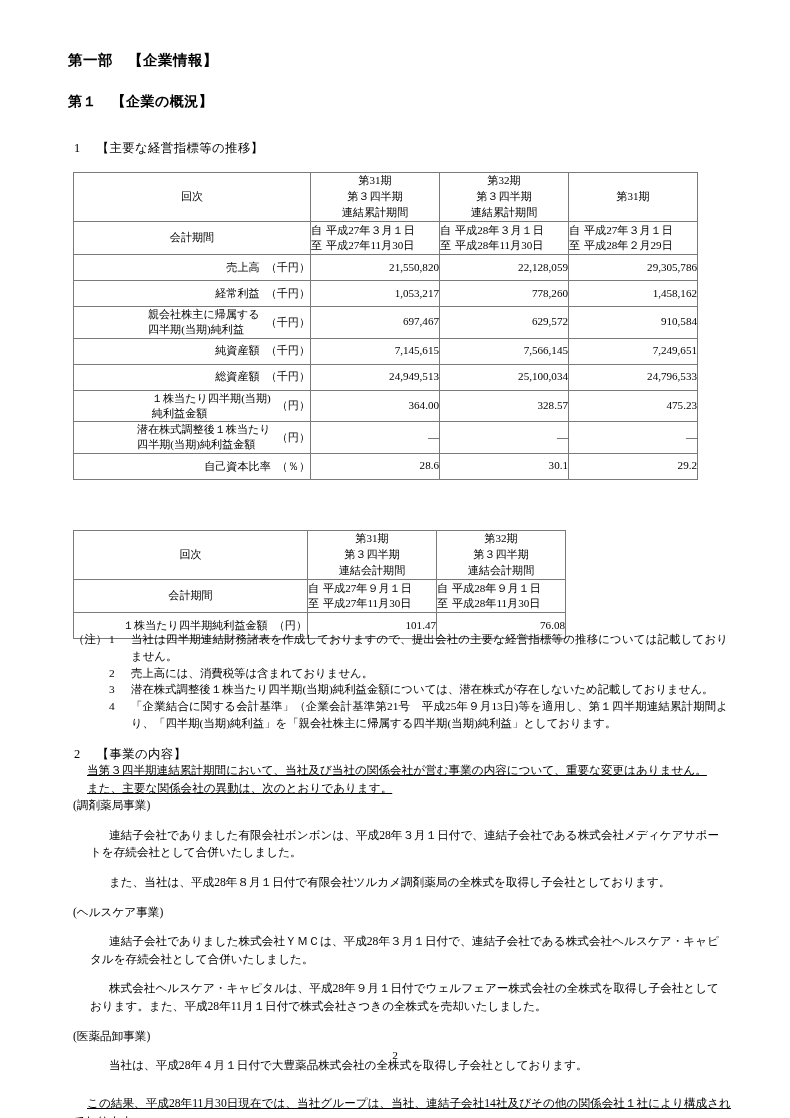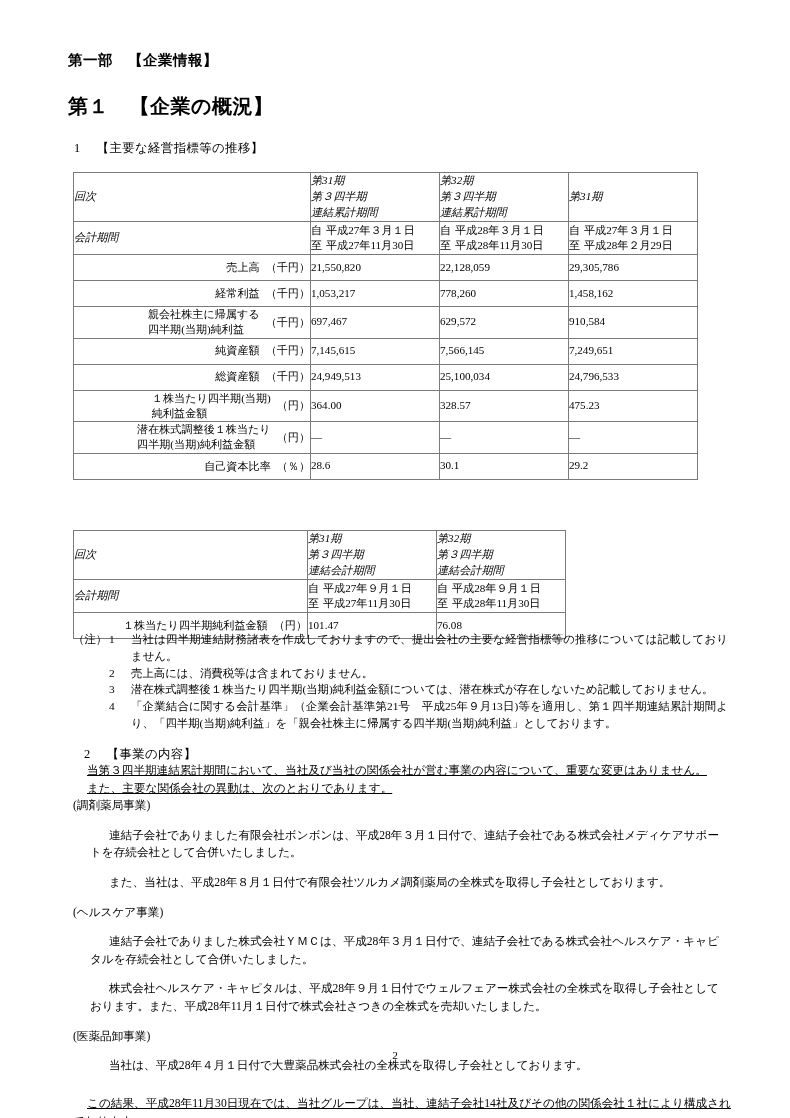--- a/index.html
+++ b/index.html
@@ -32,37 +32,37 @@
     top: 51px;
     font-size: 14.5px;
     font-weight: bold;
     letter-spacing: 0.5px;
     white-space: nowrap;
   }
   .h-sec {
     position: absolute;
     left: 68px;
     top: 93px;
-    font-size: 20px;
+    font-size: 14px;
     font-weight: bold;
     letter-spacing: 0.5px;
     white-space: nowrap;
   }
   .h-sub {
     position: absolute;
     left: 74px;
     top: 140px;
     font-size: 12.4px;
     font-weight: normal;
     letter-spacing: 0.4px;
     white-space: nowrap;
   }
   .h-sub2 {
     position: absolute;
-    left: 84px;
+    left: 74px;
     top: 746px;
     font-size: 12.4px;
     letter-spacing: 0.4px;
     white-space: nowrap;
   }
   .num-label { display: inline-block; }
   .gap-m { display: inline-block; width: 16px; }
 
   
   table.fin {
@@ -74,39 +74,39 @@
   }
   table.fin td {
     border: 1px solid #7a7a7a;
     padding: 0;
     vertical-align: middle;
   }
   #table1 { left: 73px; top: 172px; width: 624px; }
   #table2 { left: 73px; top: 530px; width: 492px; }
 
   .hdr-center {
-    text-align: left;
+    text-align: center;
     padding: 4px 2px;
     line-height: 1.42;
-    font-style: italic;
   }
   .lbl-cell {
     padding: 3px 8px 3px 9px;
     position: relative;
     line-height: 1.38;
   }
   .lbl-flex {
     display: flex;
     align-items: center;
     justify-content: flex-end;
     min-height: 17px;
   }
   .lbl-txt { white-space: pre-line; }
   .lbl-unit { white-space: nowrap; padding-left: 6px; }
   .val-cell {
+    text-align: right;
     padding: 3px 9px 3px 4px;
     white-space: nowrap;
     margin-left: 17px;
   }
   .date-cell {
     padding: 3px 6px 3px 7px;
     white-space: nowrap;
     line-height: 1.38;
   }
   .date-row { display: flex; }

